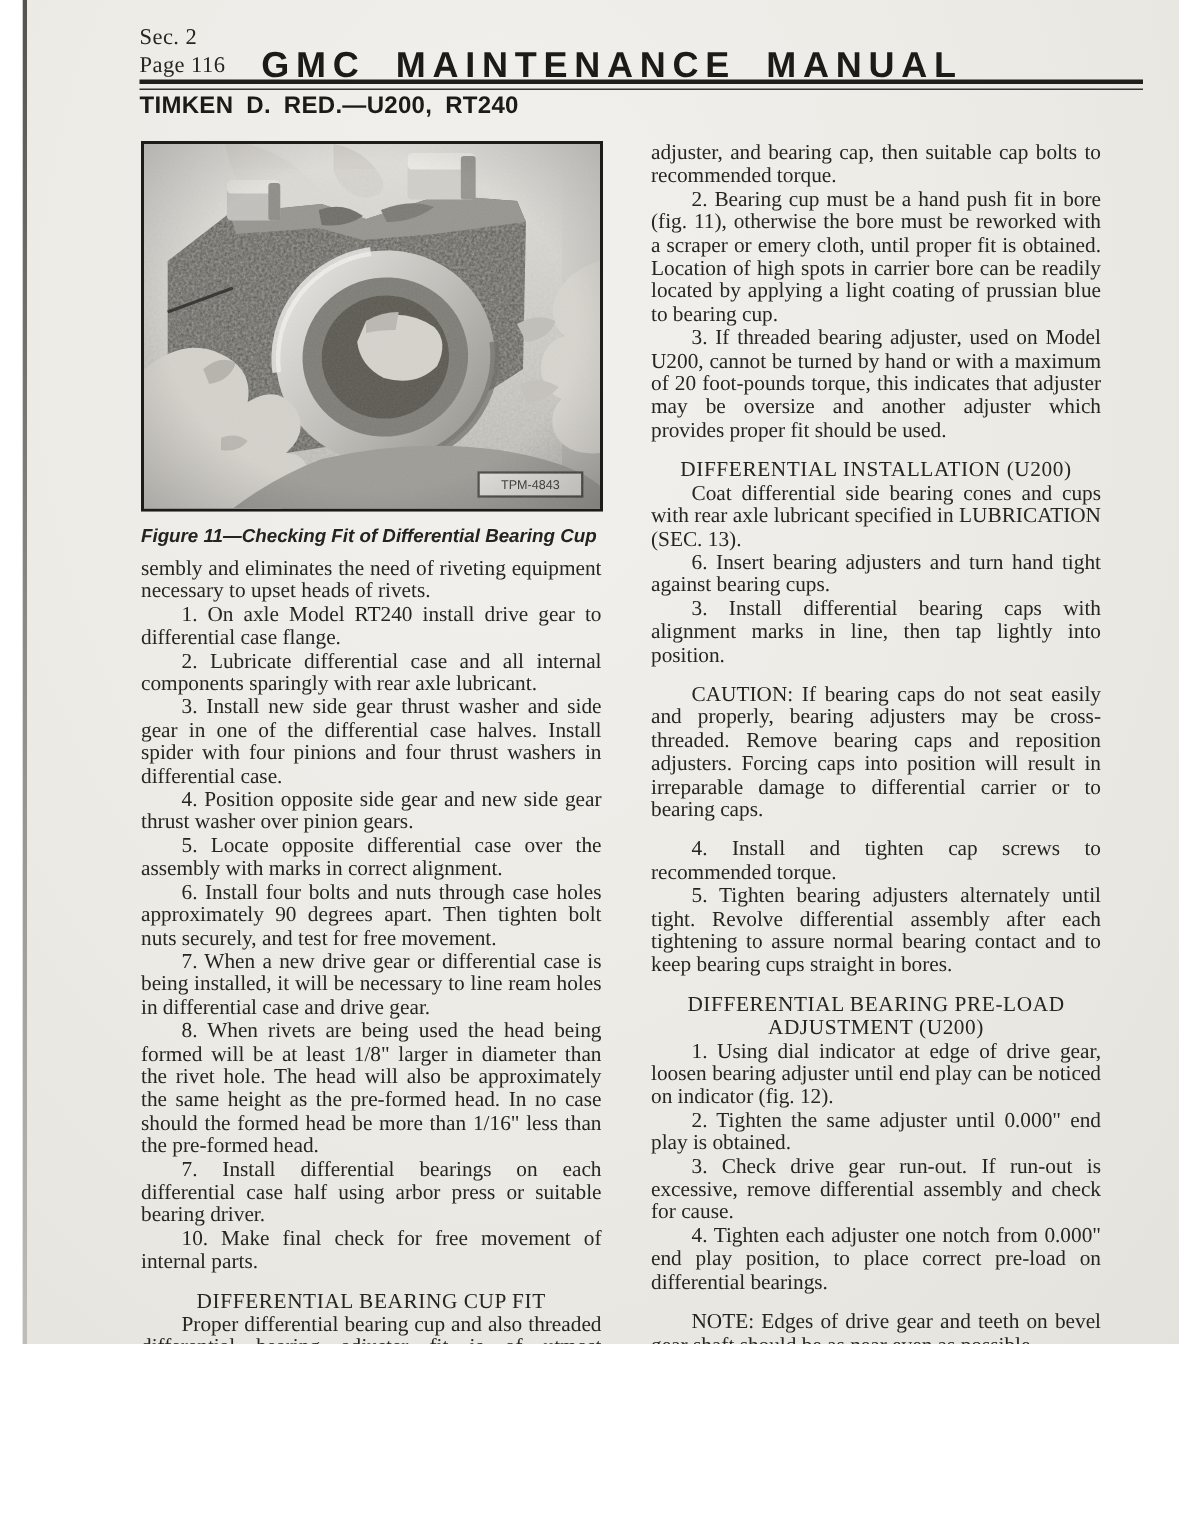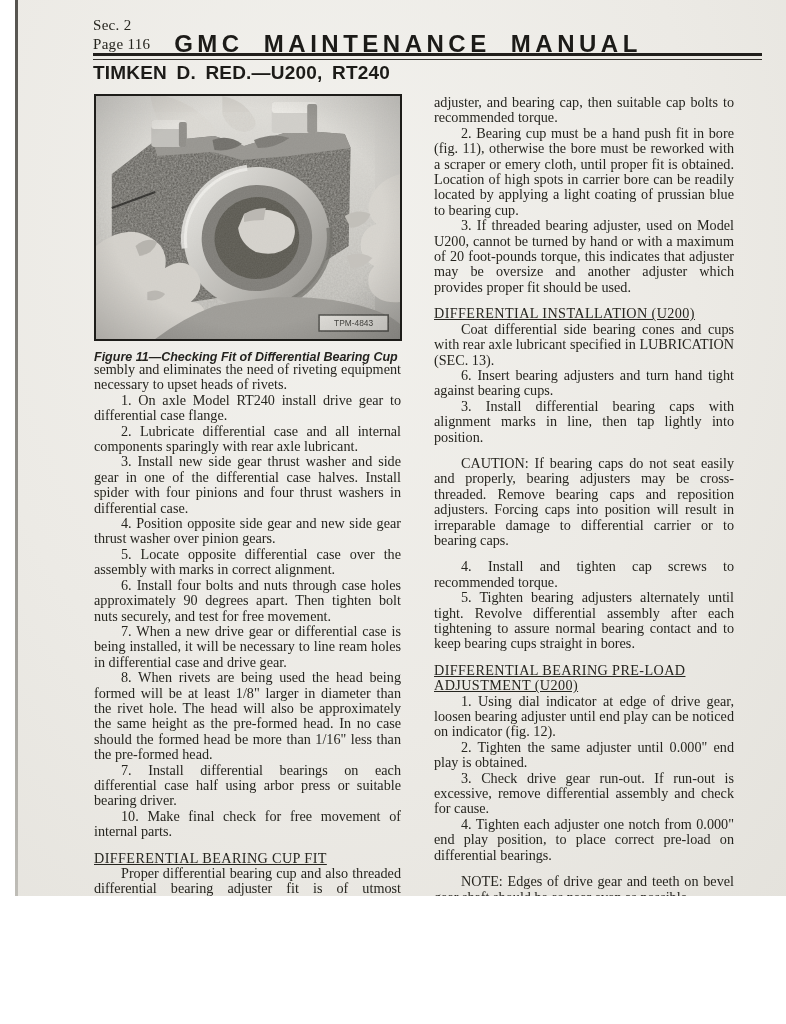--- a/index.html
+++ b/index.html
@@ -27,46 +27,46 @@
     font-weight:bold; font-size:24px; letter-spacing:4.5px; word-spacing:9px;
     color:#1c1b18;
   }
   .header-rule {
     position:absolute; left:78px; top:53px; width:669px; height:3px;
     border-top:3px solid #211f1c; border-bottom:1px solid #35332f;
   }
   .section-title {
     position:absolute; left:78px; top:62px;
     font-family:"Liberation Sans", sans-serif;
-    font-weight:bold; font-size:19px; letter-spacing:0.2px; word-spacing:4px;
+    font-weight:bold; font-size:16px; letter-spacing:0.2px; word-spacing:4px;
     color:#1c1b18;
   }
   
   .figure-box {
     position:absolute; left:79px; top:94px; width:308px; height:247px;
     border:2px solid #1d1c19; background:#c8c6c1; box-sizing:border-box;
   }
   .figure-box svg { display:block; width:100%; height:100%; }
   .figure-caption {
     position:absolute; left:79px; top:350px; width:308px;
     text-align:left;
     font-family:"Liberation Sans", sans-serif;
     font-style:italic; font-weight:bold; font-size:12.5px; color:#24231f;
   }
   
   .col { position:absolute; font-size:14.2px; line-height:15.4px; }
-  .col-left  { left:79px;  top:362px; width:307px; }
+  .col-left  { left:79px;  top:372px; width:307px; }
   .col-right { left:419px; top:95px;  width:300px; }
   .col p, .col h3 {
     margin:0; text-align:justify;
     font-weight:normal; font-size:inherit; line-height:inherit;
   }
   .col .indent { text-indent:27px; }
   .col .space-before { margin-top:11px; }
-  .col h3 { text-align:left; letter-spacing:0.4px;text-decoration:underline; }
+  .col h3 { text-align:center; letter-spacing:0.4px; }
 </style>
 </head>
 <body>
 
 <div class="page">
   <div class="scan-edge"></div>
 
   <div class="sec-info">
     <div>Sec. 2</div>
     <div>Page 116</div>

